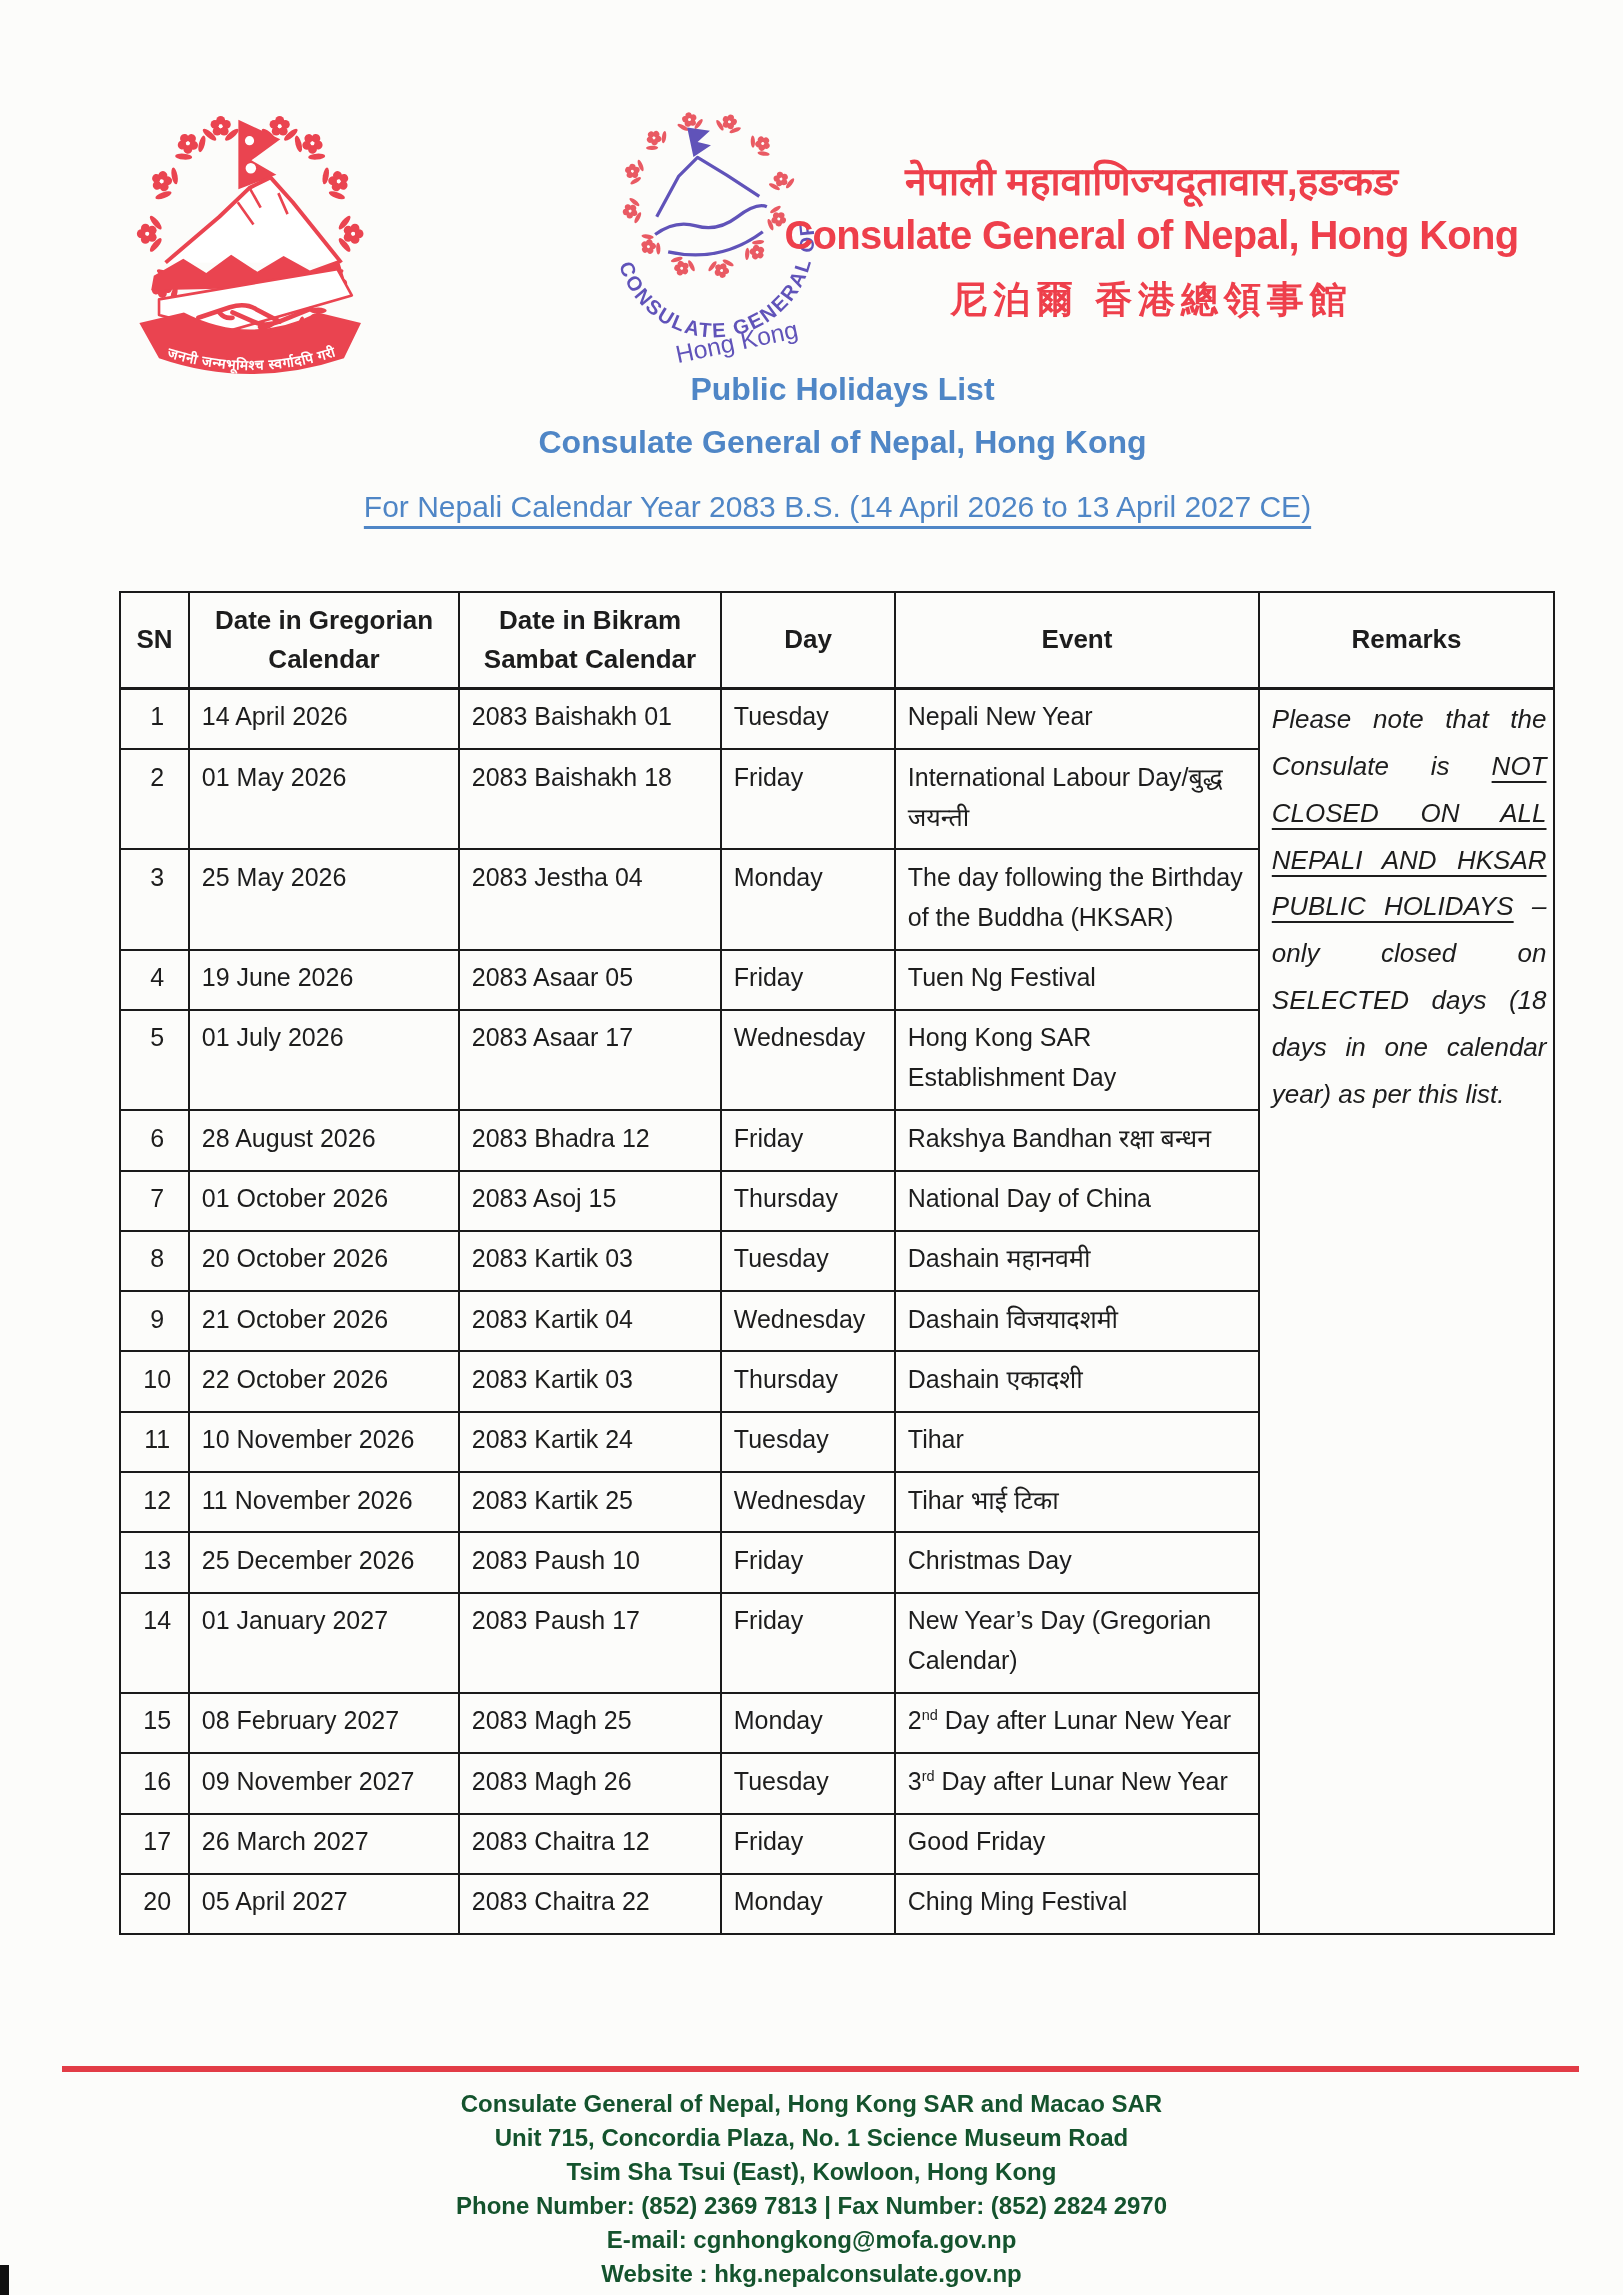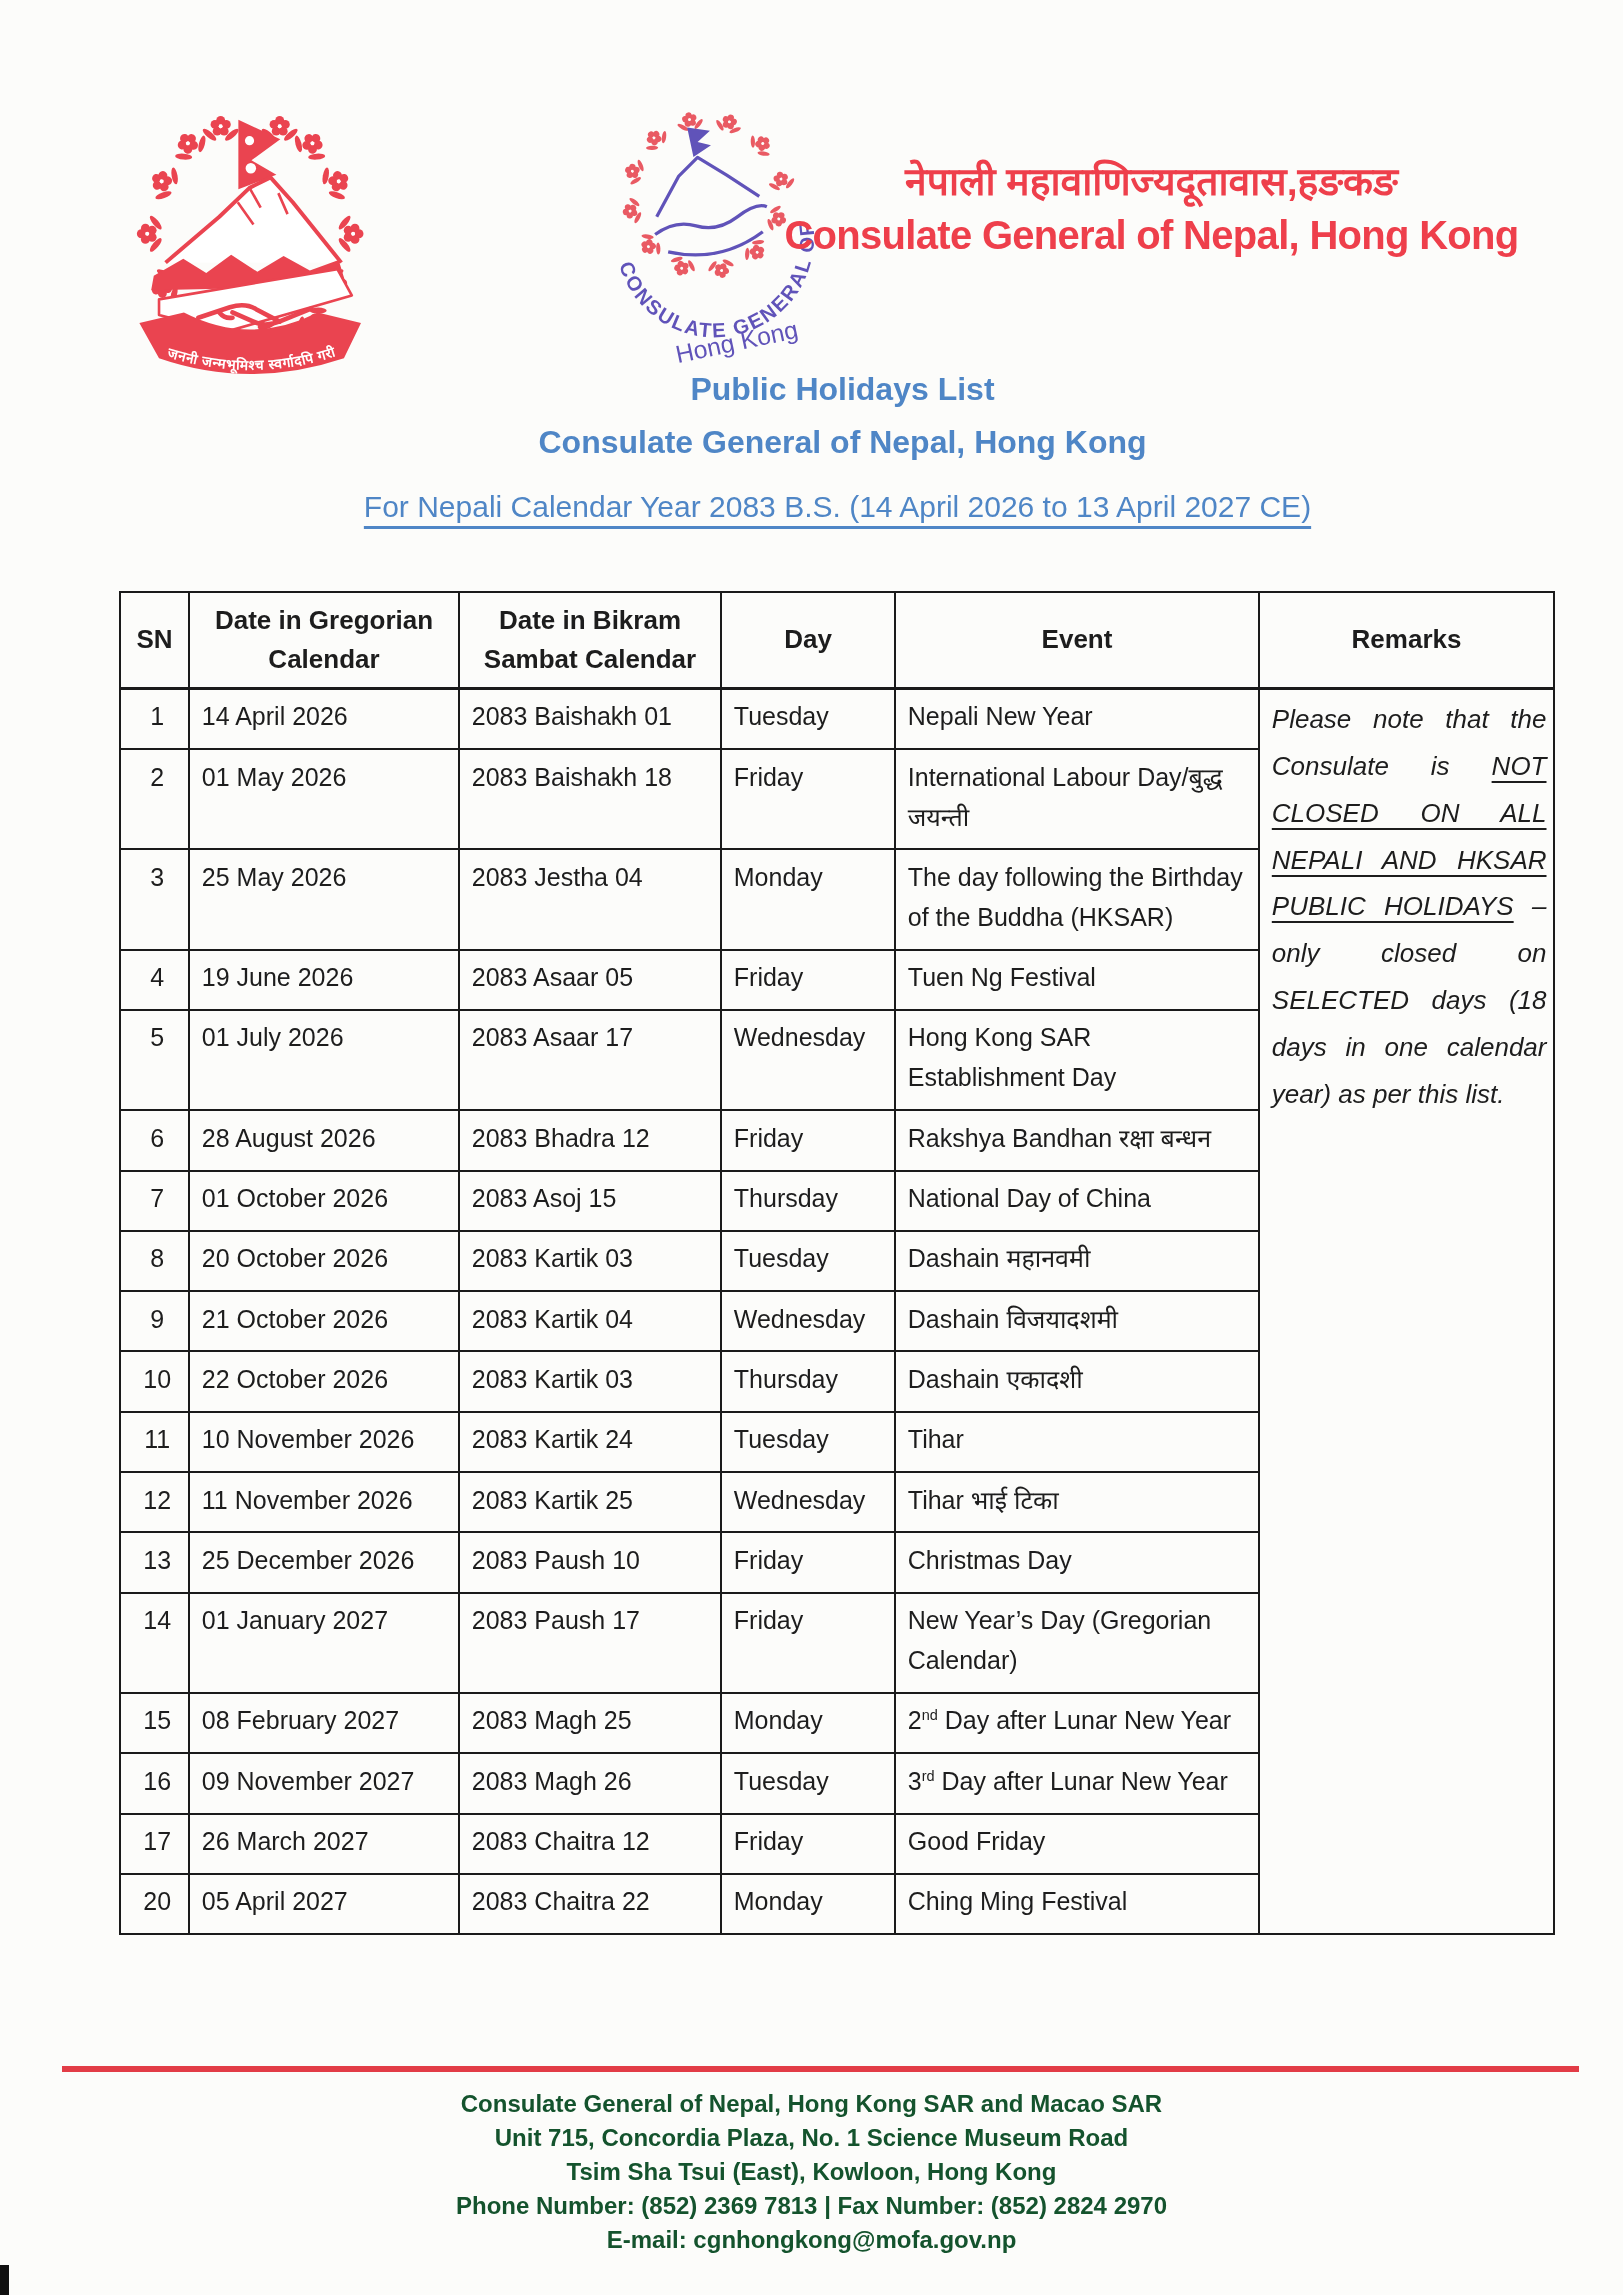--- a/index.html
+++ b/index.html
@@ -132,20 +132,21 @@
       <text font-size="31" font-weight="bold" fill="#4b3cb4" letter-spacing="3">
         <textPath href="#sealArc" startOffset="2%">CONSULATE GENERAL OF NEPAL</textPath>
       </text>
       <text x="192" y="438" text-anchor="middle" font-size="38" fill="#4b3cb4">Hong Kong</text>
     </g>
   </svg>
 
   <div class="letterhead">
     <div class="lh-deva">नेपाली  महावाणिज्यदूतावास,हङकङ</div>
     <div class="lh-eng">Consulate General of Nepal, Hong Kong</div>
+    <div class="lh-chi">尼泊爾 香港總領事館</div>
   </div>
 
   <div class="doc-title">
     <div class="t1">Public Holidays List</div>
     <div class="t2">Consulate General of Nepal, Hong Kong</div>
   </div>
   <div class="subtitle">
     <span>For Nepali Calendar Year 2083 B.S. (14 April 2026 to 13 April 2027 CE)</span>
   </div>
 
@@ -301,17 +302,18 @@
       </tbody>
   </table>
 
   <div class="footer-rule"></div>
   <div class="footer">
     <div>Consulate General of Nepal, Hong Kong SAR and Macao SAR</div>
     <div>Unit 715, Concordia Plaza, No. 1 Science Museum Road</div>
     <div>Tsim Sha Tsui (East), Kowloon, Hong Kong</div>
     <div>Phone Number: (852) 2369 7813 | Fax Number: (852) 2824 2970</div>
     <div>E-mail: cgnhongkong@mofa.gov.np</div>
+    <div>Website : hkg.nepalconsulate.gov.np</div>
   </div>
 
   <div class="scan-mark"></div>
 </div>
 
 
 </body></html>

